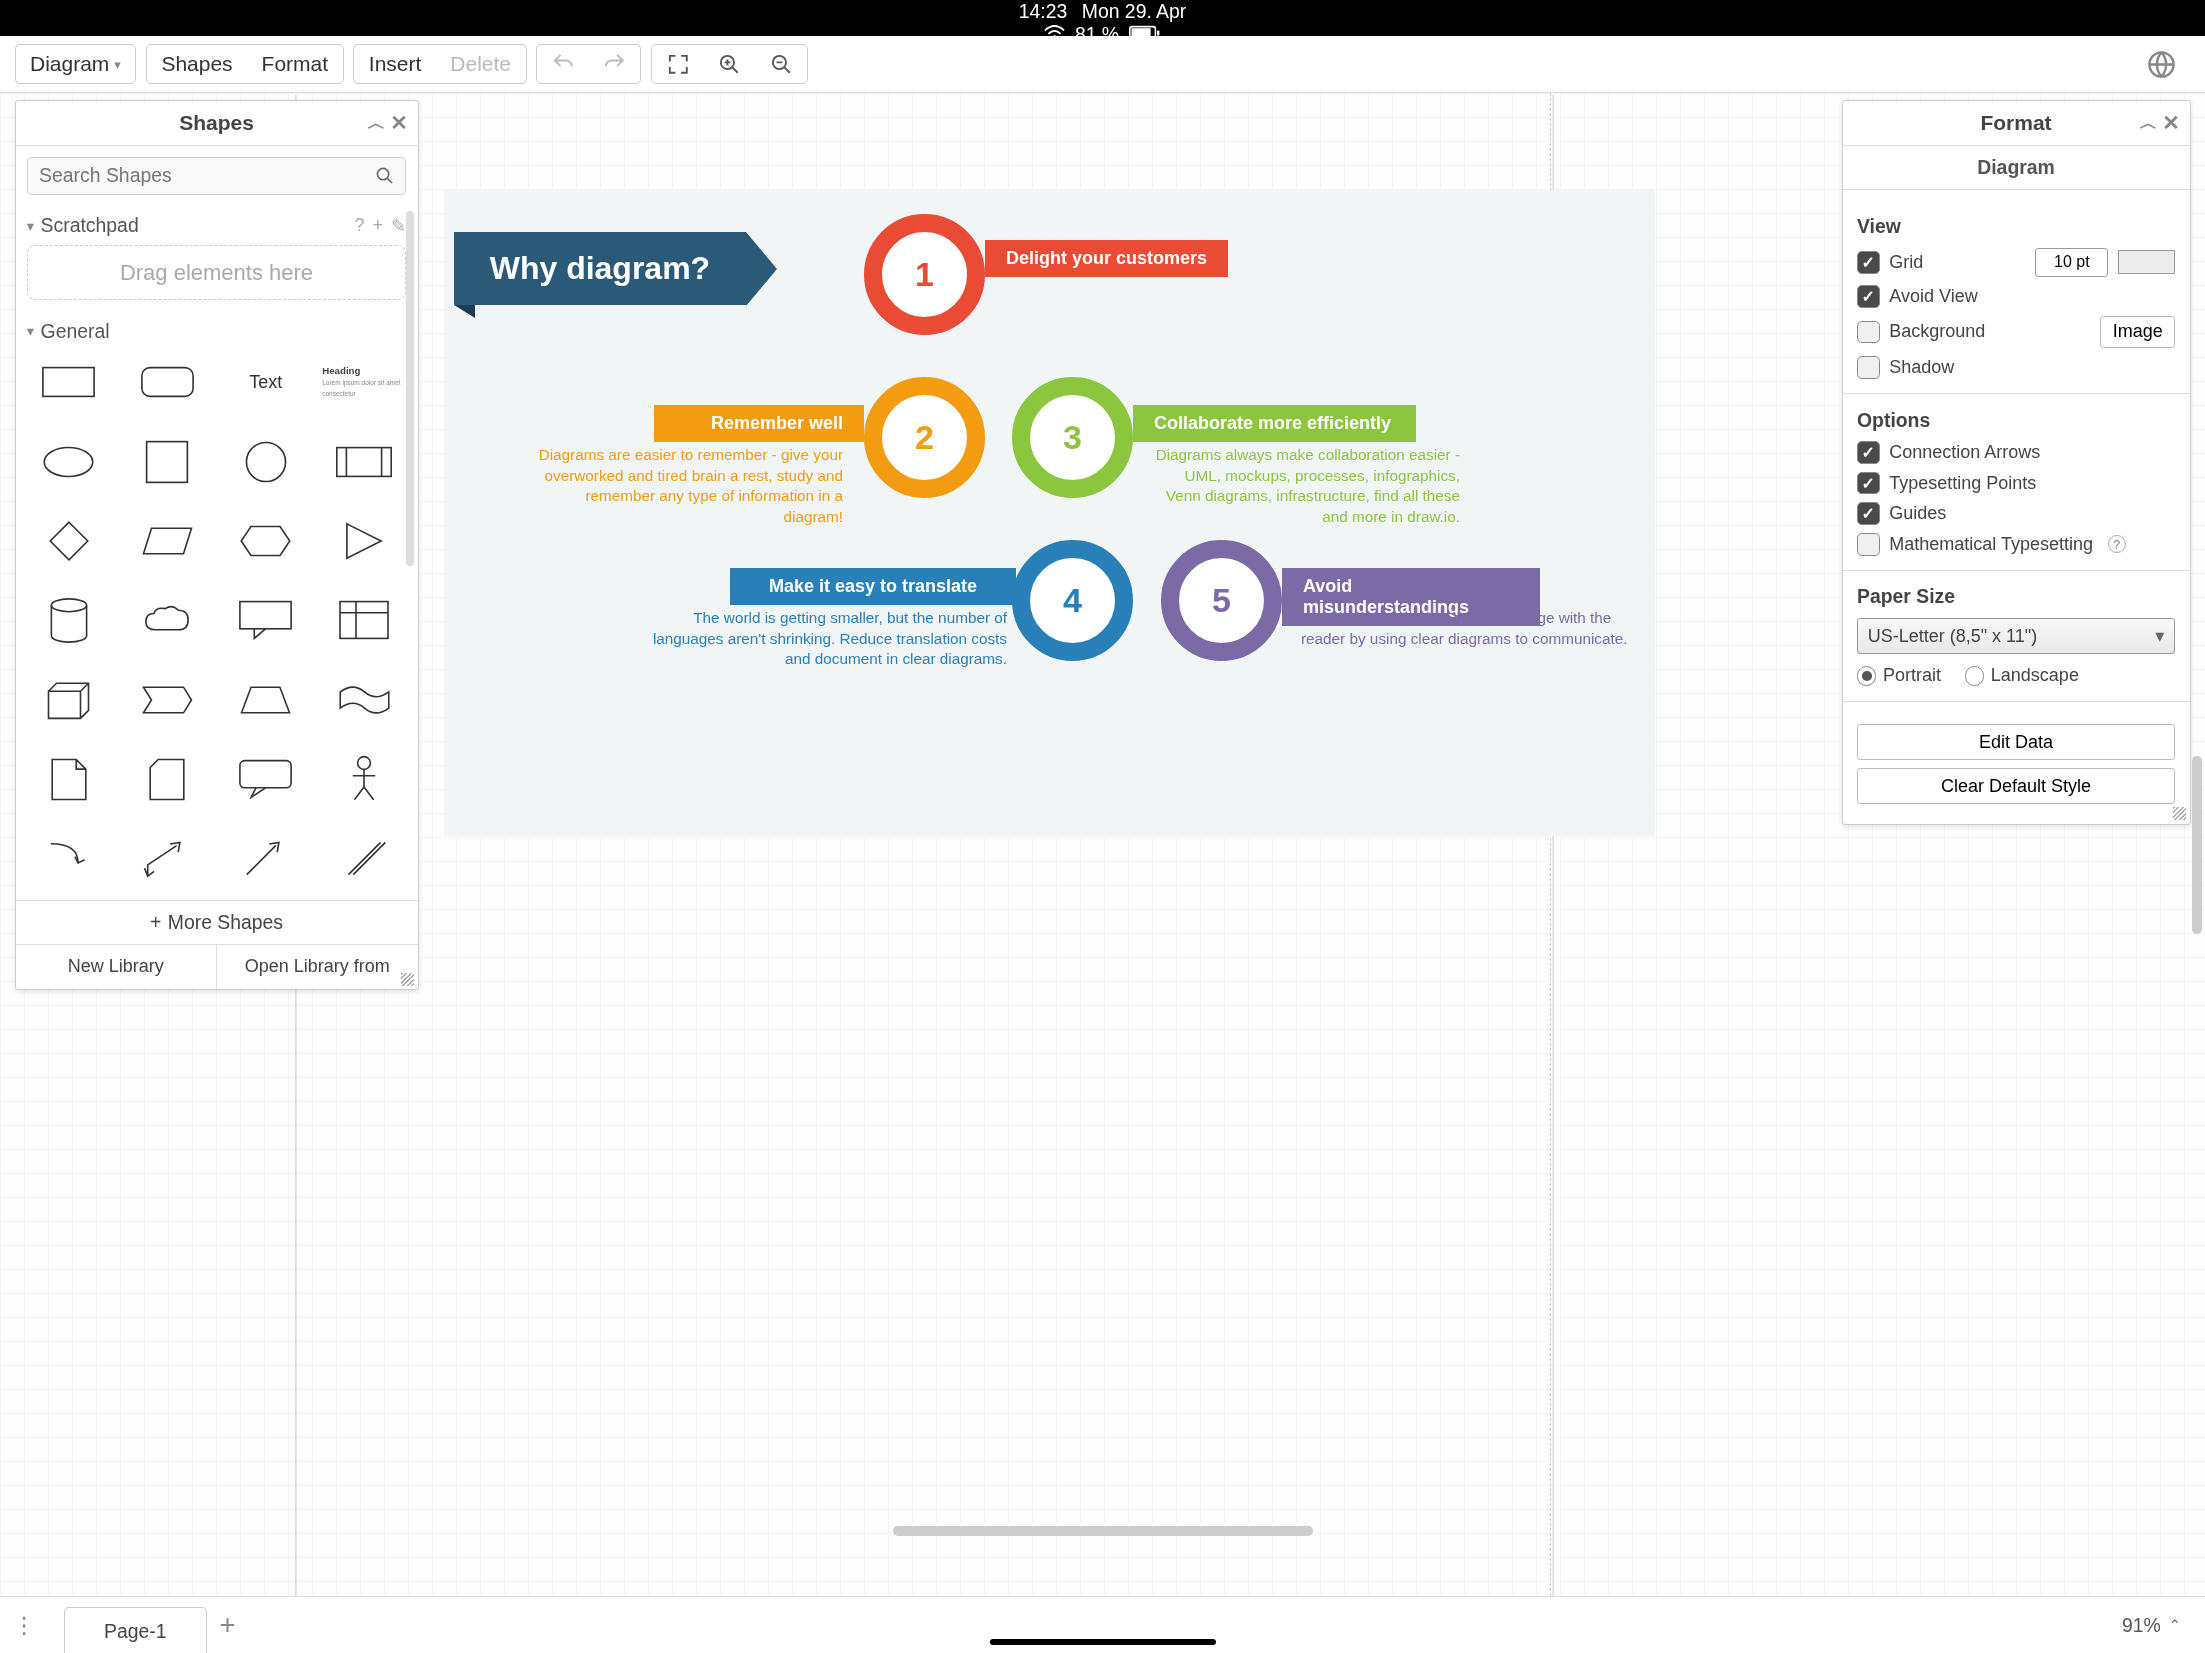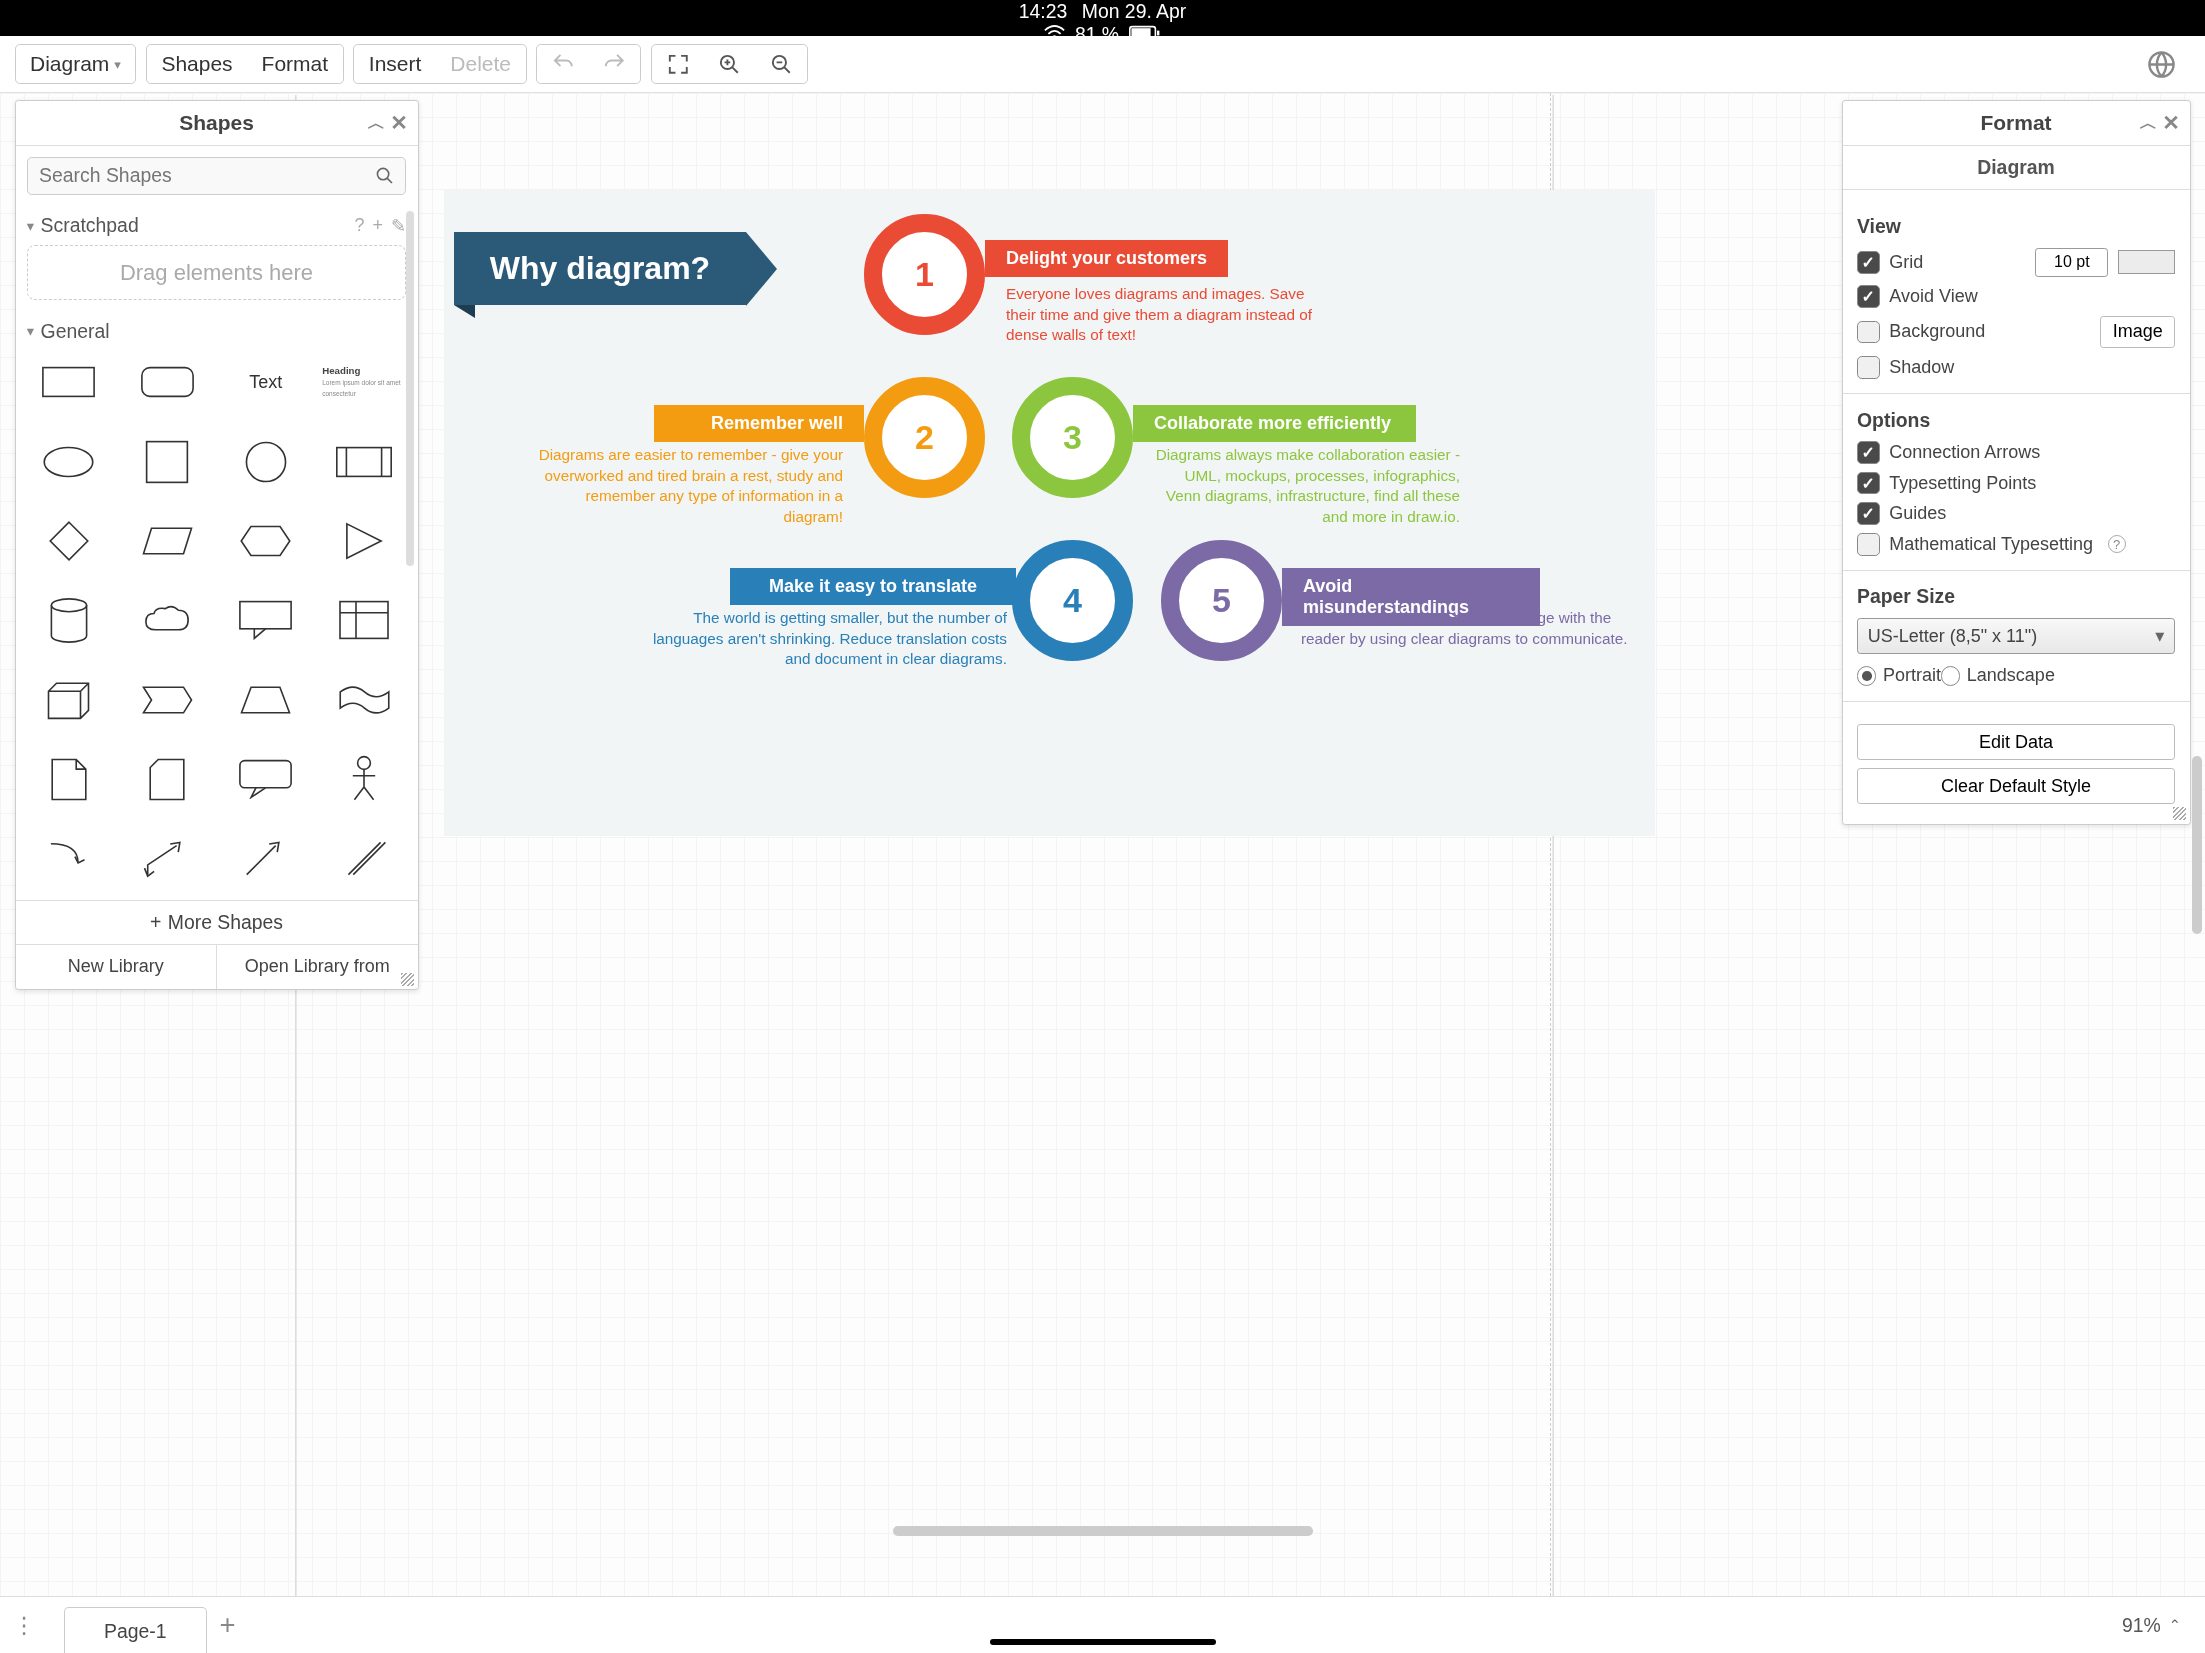--- a/index.html
+++ b/index.html
@@ -55,21 +55,21 @@
 .fb-section-title { font-weight: 700; margin: 11.3px 0 9.7px; font-size: 19.4px; }
 .check-row { display: flex; align-items: center; gap: 9.7px; margin: 8px 0; }
 .checkbox { width: 22.6px; height: 22.6px; border: 0.8px solid #888; border-radius: 4.8px; display: flex; align-items: center; justify-content: center; background: #f0f0f0; }
 .checkbox.checked { background: #4a4a4a; }
 .checkbox.checked::after { content: "✓"; color: #fff; font-size: 16px; font-weight: bold; }
 .grid-row { display: flex; align-items: center; gap: 9.7px; }
 .grid-row .pt-input { margin-left: auto; width: 73px; height: 29px; border: 0.8px solid #999; border-radius: 3.2px; text-align: center; font-size: 16px; }
 .grid-row .color-swatch { width: 57px; height: 24px; border: 0.8px solid #999; background: #ececec; }
 .img-btn { border: 0.8px solid #bbb; border-radius: 3.2px; padding: 4.8px 11.3px; font-size: 18px; background: #fff; }
 .select-box { width: 100%; height: 36px; border: 0.8px solid #999; border-radius: 3.2px; background: linear-gradient(#f8f8f8,#e8e8e8); padding: 0 9.7px; font-size: 18px; display: flex; align-items: center; justify-content: space-between; }
-.radio-row { display: flex; align-items: flex-end; margin: 11.3px 0 4.8px; }
+.radio-row { display: flex; align-items: flex-end; gap: 24px; margin: 11.3px 0 4.8px; }
 .radio { width: 19.4px; height: 19.4px; border: 1.6px solid #888; border-radius: 50%; display: inline-flex; align-items: center; justify-content: center; }
 .radio.checked::after { content: ""; width: 9.7px; height: 9.7px; background: #555; border-radius: 50%; }
 .full-btn { width: 100%; height: 36px; border: 0.8px solid #bbb; border-radius: 3.2px; background: #fff; font-size: 18px; margin-top: 8px; }
 .divider { height: 0.8px; background: #ddd; margin: 14.5px -14.5px; }
 
 
 .canvas-content { position: absolute; left: 444px; top: 97px; width: 1211px; height: 646px; background: #f2f5f6; }
 .banner { position: absolute; left: 9.7px; top: 42px; }
 .banner-main { background: #2b5a78; color: #fff; font-size: 32px; font-weight: 700; padding: 18px 36px; position: relative; }
 .banner-main::after { content: ""; position: absolute; right: -31px; top: 0; border-top: 37px solid transparent; border-bottom: 37px solid transparent; border-left: 31px solid #2b5a78; }
@@ -201,21 +201,20 @@
     <div class="ring r3">3</div>
     <div class="ring r4">4</div>
     <div class="ring r5">5</div>
 
     <div class="tag t1">Delight your customers</div>
     <div class="tag t2">Remember well</div>
     <div class="tag t3">Collaborate more efficiently</div>
     <div class="tag t4">Make it easy to translate</div>
     <div class="tag t5">Avoid misunderstandings</div>
 
-    <div class="desc d1">Everyone loves diagrams and images. Save their time and give them a diagram instead of dense walls of text!</div>
     <div class="desc d2">Diagrams are easier to remember - give your overworked and tired brain a rest, study and remember any type of information in a diagram!</div>
     <div class="desc d3">Diagrams always make collaboration easier - UML, mockups, processes, infographics, Venn diagrams, infrastructure, find all these and more in draw.io.</div>
     <div class="desc d4">The world is getting smaller, but the number of languages aren't shrinking. Reduce translation costs and document in clear diagrams.</div>
     <div class="desc d5">Make sure you are on the same page with the reader by using clear diagrams to communicate.</div>
   </div>
 
   <div class="shapes-panel">
     <div class="panel-header">
       <span>Shapes</span>
       <span class="collapse-icon">︿</span>

